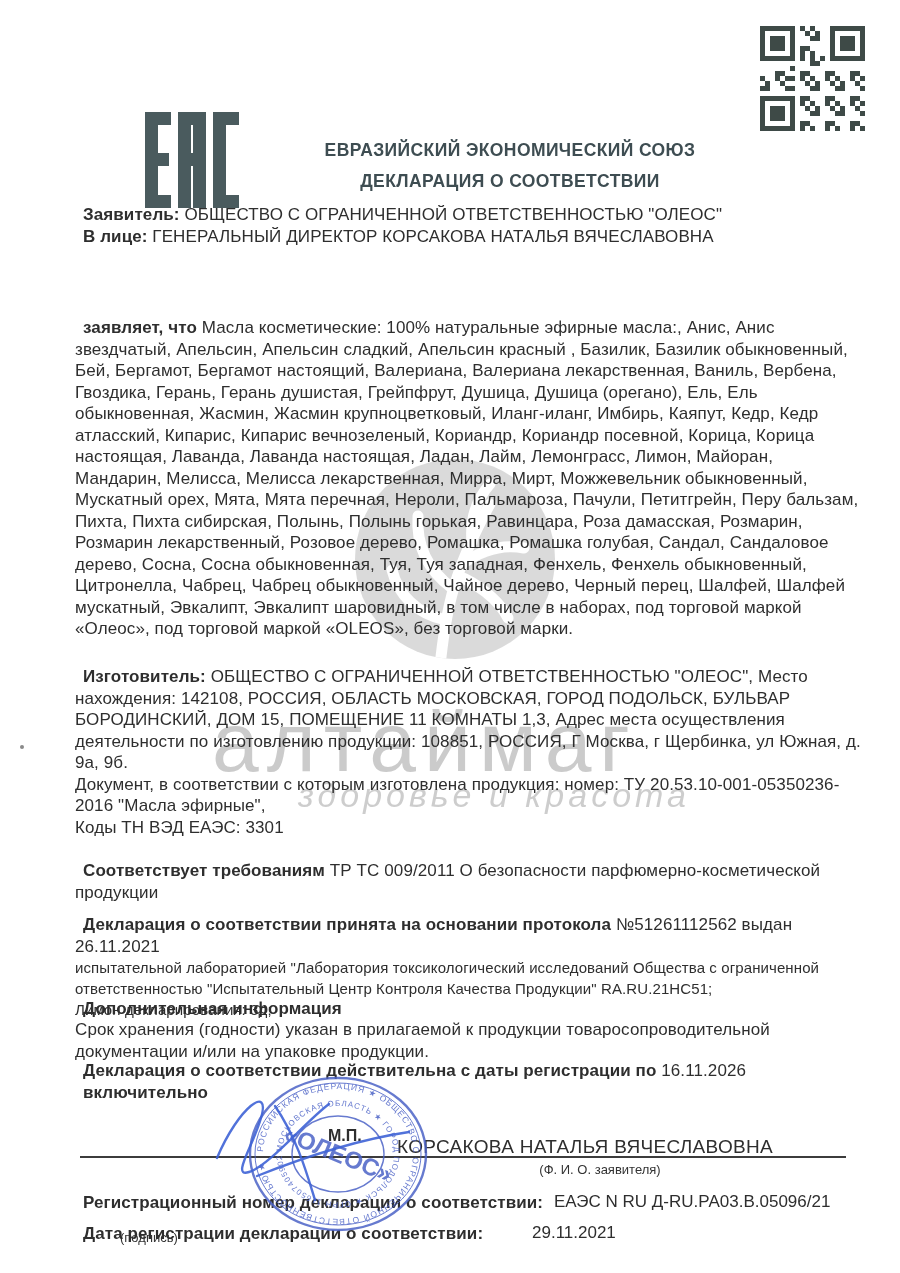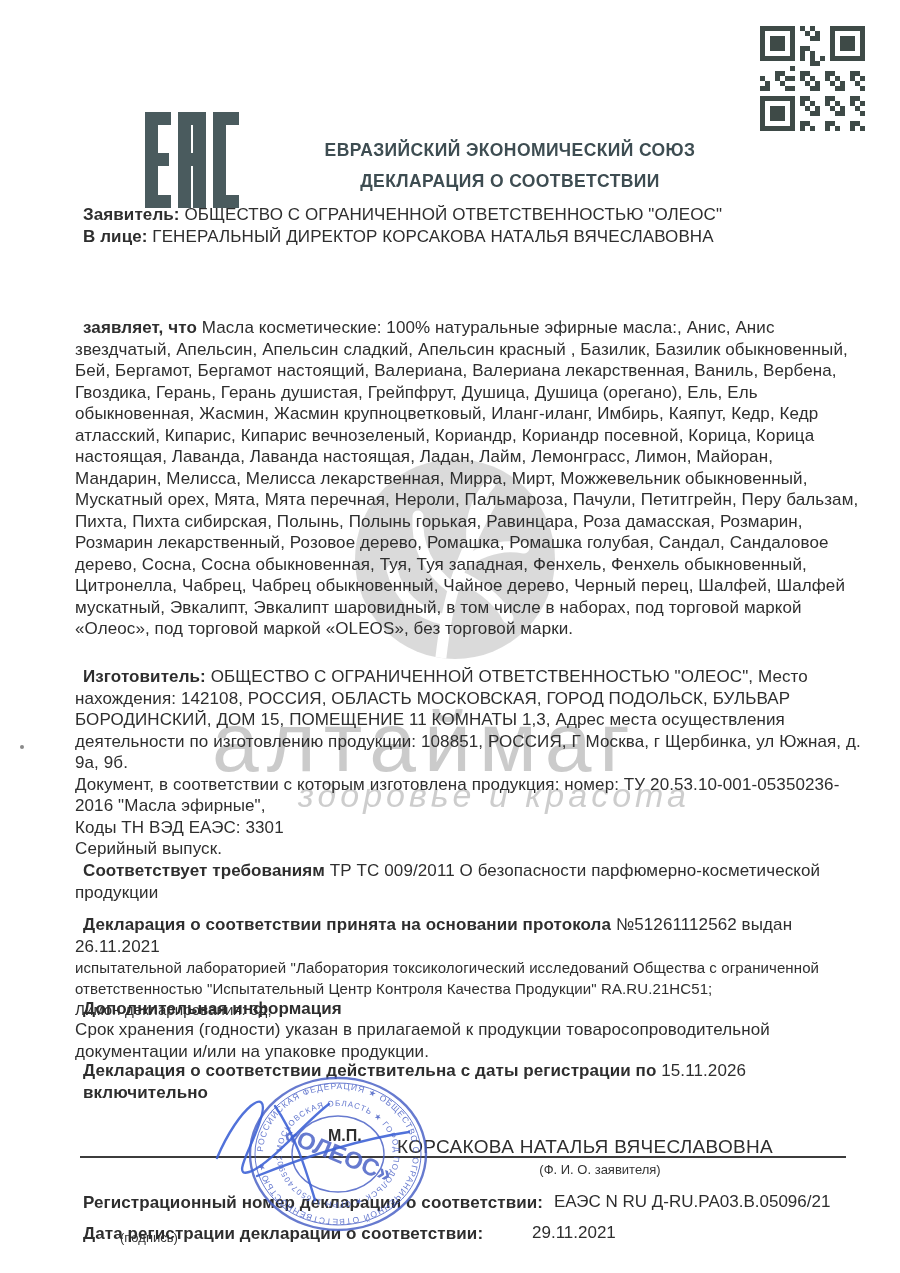--- a/index.html
+++ b/index.html
@@ -253,38 +253,37 @@
 </div>
 
 <div class="abs para" style="top:317px">
   <span class="b">заявляет, что</span><span> Масла косметические: 100% натуральные эфирные масла:, Анис, Анис звездчатый, Апельсин, Апельсин сладкий, Апельсин красный , Базилик, Базилик обыкновенный, Бей, Бергамот, Бергамот настоящий, Валериана, Валериана лекарственная, Ваниль, Вербена, Гвоздика, Герань, Герань душистая, Грейпфрут, Душица, Душица (орегано), Ель, Ель обыкновенная, Жасмин, Жасмин крупноцветковый, Иланг-иланг, Имбирь, Каяпут, Кедр, Кедр атласский, Кипарис, Кипарис вечнозеленый, Кориандр, Кориандр посевной, Корица, Корица настоящая, Лаванда, Лаванда настоящая, Ладан, Лайм, Лемонграсс, Лимон, Майоран, Мандарин, Мелисса, Мелисса лекарственная, Мирра, Мирт, Можжевельник обыкновенный, Мускатный орех, Мята, Мята перечная, Нероли, Пальмароза, Пачули, Петитгрейн, Перу бальзам, Пихта, Пихта сибирская, Полынь, Полынь горькая, Равинцара, Роза дамасская, Розмарин, Розмарин лекарственный, Розовое дерево, Ромашка, Ромашка голубая, Сандал, Сандаловое дерево, Сосна, Сосна обыкновенная, Туя, Туя западная, Фенхель, Фенхель обыкновенный, Цитронелла, Чабрец, Чабрец обыкновенный, Чайное дерево, Черный перец, Шалфей, Шалфей мускатный, Эвкалипт, Эвкалипт шаровидный, в том числе в наборах, под торговой маркой «Олеос», под торговой маркой «OLEOS», без торговой марки.</span>
 </div>
 
 <div class="abs para" style="top:666px">
   <div><span class="b">Изготовитель:</span><span> ОБЩЕСТВО С ОГРАНИЧЕННОЙ ОТВЕТСТВЕННОСТЬЮ "ОЛЕОС", Место нахождения: 142108, РОССИЯ, ОБЛАСТЬ МОСКОВСКАЯ, ГОРОД ПОДОЛЬСК, БУЛЬВАР БОРОДИНСКИЙ, ДОМ 15, ПОМЕЩЕНИЕ 11 КОМНАТЫ 1,3, Адрес места осуществления деятельности по изготовлению продукции: 108851, РОССИЯ, Г Москва, г Щербинка, ул Южная, д. 9а, 9б.</span></div>
   <div>Документ, в соответствии с которым изготовлена продукция: номер: ТУ 20.53.10-001-05350236-2016 "Масла эфирные",</div>
   <div>Коды ТН ВЭД ЕАЭС: 3301</div>
-  <div>Серийный выпуск.</div>
 </div>
 
 <div class="abs para" style="top:860px">
   <span class="b">Соответствует требованиям</span><span> ТР ТС 009/2011 О безопасности парфюмерно-косметической продукции</span>
 </div>
 
 <div class="abs para" style="top:914px">
   <div><span class="b">Декларация о соответствии принята на основании протокола</span><span> №51261112562 выдан 26.11.2021</span></div>
   <div class="small">испытательной лабораторией "Лаборатория токсикологический исследований Общества с ограниченной ответственностью "Испытательный Центр Контроля Качества Продукции" RA.RU.21НС51;</div>
   <div class="small">Лимон декларирования: 3д;</div>
 </div>
 
 <div class="abs para b" style="top:998px">Дополнительная информация</div>
 <div class="abs para" style="top:1019px">Срок хранения (годности) указан в прилагаемой к продукции товаросопроводительной документации и/или на упаковке продукции.</div>
 
 <div class="abs para" style="top:1060px">
-  <div><span class="b">Декларация о соответствии действительна с даты регистрации по</span><span> 15.11.2026</span></div>
+  <div><span class="b">Декларация о соответствии действительна с даты регистрации по</span><span> 16.11.2026</span></div>
   <div class="b">включительно</div>
 </div>
 
 <div class="abs b" style="left:320px;top:1127px;font-size:16px;z-index:2">М.П.</div>
 <div class="abs" style="left:397px;top:1136px;font-size:19px;letter-spacing:.3px;z-index:2">КОРСАКОВА НАТАЛЬЯ ВЯЧЕСЛАВОВНА</div>
 <div class="abs sig-line"></div>
 <div class="abs caption" style="left:120px;top:1230px;width:140px;text-align:left">(подпись)</div>
 <div class="abs caption" style="left:510px;top:1162px;width:180px;text-align:center">(Ф. И. О. заявителя)</div>
 
 <svg class="abs" style="left:245px;top:1073px;z-index:3;opacity:.84" width="186" height="162" viewBox="0 0 186 162">

